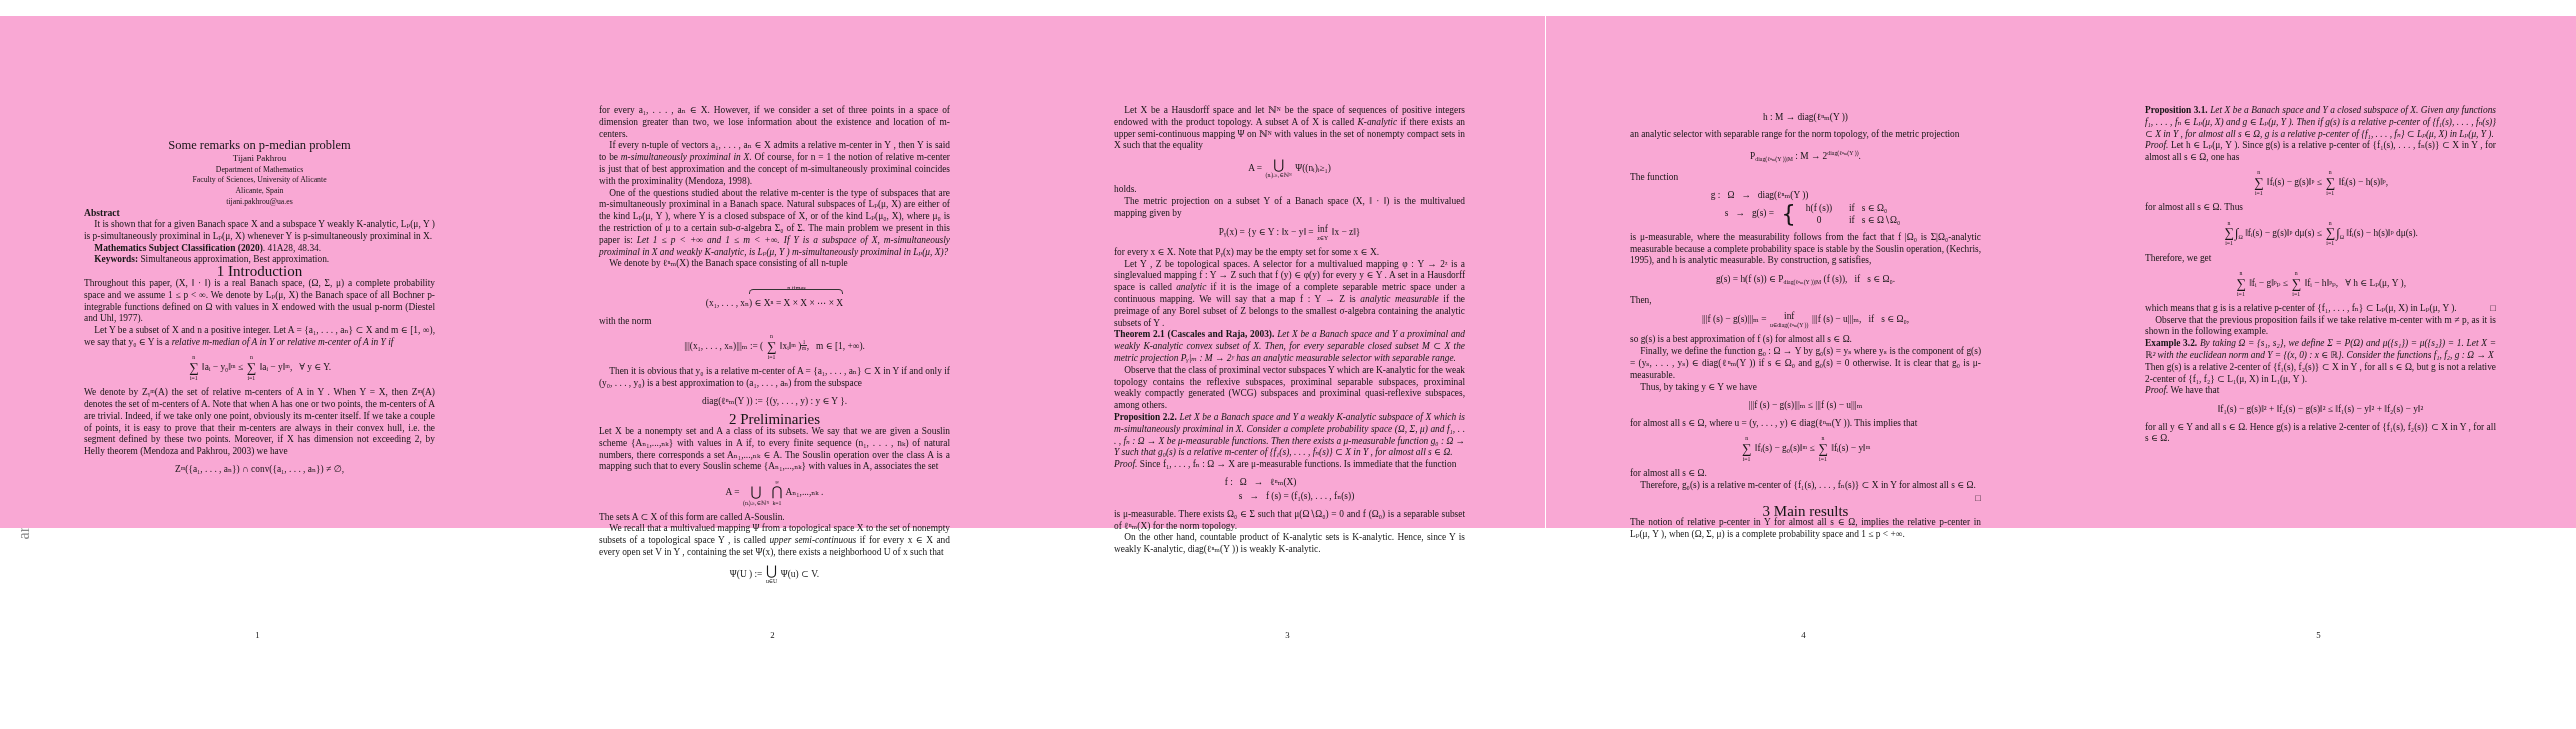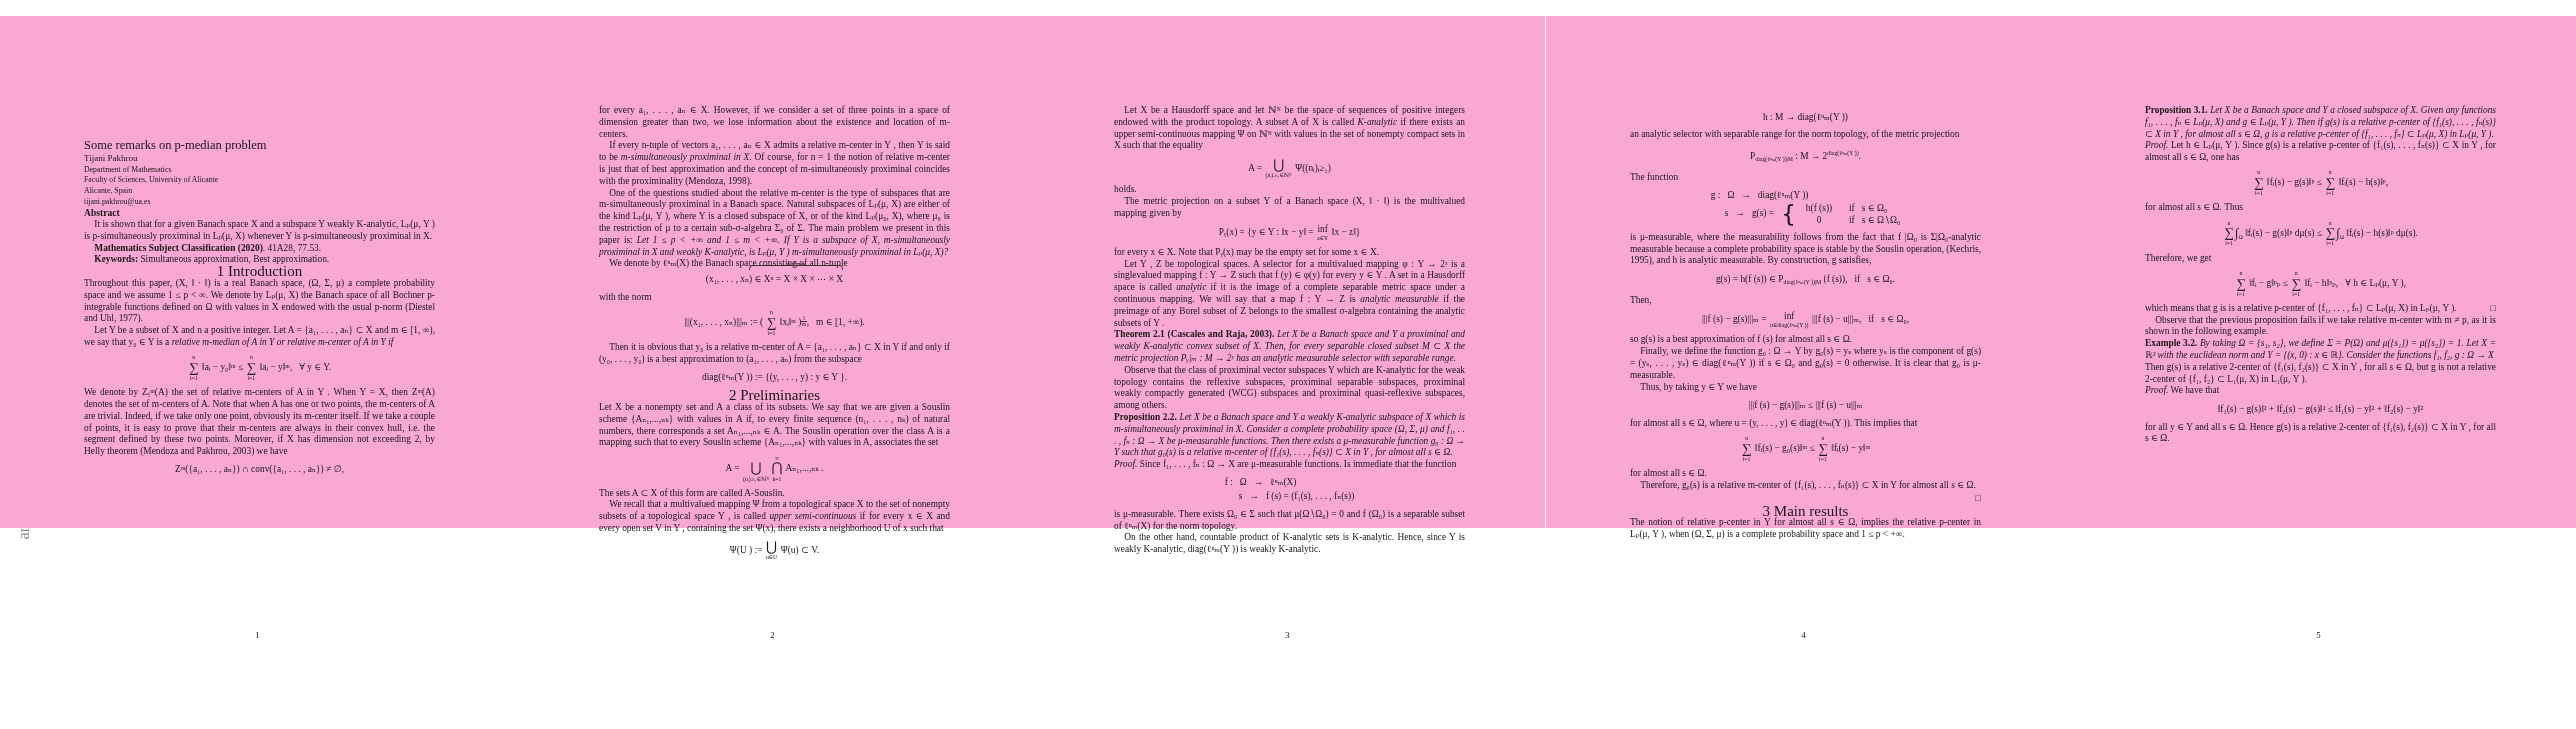--- a/index.html
+++ b/index.html
@@ -4,21 +4,21 @@
 <style>
   html,body{margin:0;padding:0;background:#ffffff;}
   #canvas{position:relative;width:2576px;height:729px;background:#ffffff;overflow:hidden;
           font-family:"Liberation Serif","DejaVu Serif","DejaVu Sans",serif;color:#161616;}
   .page{position:absolute;top:16px;width:515px;height:512px;background:#f9a8d4;}
   #pg1{left:0;} #pg2{left:515px;} #pg3{left:1030px;} #pg4{left:1546px;} #pg5{left:2061px;}
   .content{position:absolute;left:84px;width:351px;font-size:9.4px;line-height:11.8px;text-align:justify;}
   .c1{top:122px;} .cN{top:89px;}
   p.para{margin:0;}
   p.ind{text-indent:10.3px;}
-  .front{text-indent:0;}
+  .front{text-align:center;text-indent:0;}
   .title{font-size:12.5px;line-height:15px;margin:0 0 19.4px;}
   .author{font-size:9px;margin:0 0 11px;}
   .affil{font-size:7.8px;line-height:10.6px;margin:0;}
   .email{font-size:7.8px;line-height:10.6px;margin-top:3px;}
   .abshead{font-weight:bold;font-size:9.6px;text-align:left;margin:24px 0 8.5px;text-indent:0;}
   .msc{margin-top:8px;}
   .kw{margin-top:7.3px;}
   .sec{font-size:15px;font-weight:normal;text-align:center;text-indent:0;margin:12px 0 8px;}
   .eq{text-align:center;text-indent:0;margin:5.5px 0;white-space:pre-wrap;line-height:13.4px;}
   .etx{white-space:pre-wrap;}
@@ -32,21 +32,21 @@
   .intg{font-size:12.8px;vertical-align:-1.2px;}
   .isub{font-size:5.8px;vertical-align:-3.6px;}
   .mfrac{display:inline-flex;flex-direction:column;align-items:center;vertical-align:5.5px;font-size:5.2px;line-height:1.1;}
   .mfrac .den{border-top:0.3px solid #333;padding:0 0.6px;}
   .eqcol{display:inline-block;text-align:left;}
   .eqcol .l{display:block;white-space:pre;line-height:13.4px;}
   .ntwrap{position:relative;display:inline-block;}
   .ntlabel{position:absolute;top:-16.4px;left:66%;transform:translateX(-50%);font-size:6.4px;}
   .ntarc{position:absolute;top:-8px;left:66%;transform:translateX(-50%);width:92px;height:4.3px;
          border:0.6px solid #333;border-bottom:none;border-radius:4.3px 4.3px 0 0;}
-  .eq.nt{margin-top:3px;}
+  .eq.nt{margin-top:27px;}
   .brace{font-size:23px;line-height:0;margin:0 3px 0 4.9px;font-weight:400;font-family:"DejaVu Sans",sans-serif;vertical-align:middle;}
   .casecol{display:inline-flex;flex-direction:column;text-align:left;vertical-align:middle;}
   .caserow{display:flex;line-height:12px;}
   .caserow .ex{min-width:40px;text-align:center;}
   .caserow .cf{margin-left:10px;white-space:pre-wrap;}
   .thmblk{margin:6.7px 0;}
   .lbl{font-weight:bold;}
   .txt{font-style:italic;}
   .plbl{font-style:normal;font-style:italic;}
   .itpara{margin-top:6.7px;}
@@ -68,21 +68,21 @@
     <div class="content c1">
       <p class="para front title">Some remarks on p-median problem</p>
       <p class="para front author">Tijani Pakhrou</p>
       <p class="para front affil">Department of Mathematics</p>
       <p class="para front affil">Faculty of Sciences, University of Alicante</p>
       <p class="para front affil">Alicante, Spain</p>
       <p class="para front email">tijani.pakhrou@ua.es</p>
 
       <p class="para abshead">Abstract</p>
       <p class="para ind">It is shown that for a given Banach space X and a subspace Y weakly K-analytic, Lₚ(μ, Y ) is p-simultaneously proximinal in Lₚ(μ, X) whenever Y is p-simultaneously proximinal in X.</p>
-      <p class="para ind msc"><span class="lbl">Mathematics Subject Classification (2020)</span><span>. 41A28, 77.53.</span></p>
+      <p class="para ind msc"><span class="lbl">Mathematics Subject Classification (2020)</span><span>. 41A28, 48.34.</span></p>
       <p class="para ind kw"><span class="lbl">Keywords:</span><span> Simultaneous approximation, Best approximation.</span></p>
 
       <p class="para sec">1   Introduction</p>
       <p class="para">Throughout this paper, (X, ‖ · ‖) is a real Banach space, (Ω, Σ, μ) a complete probability space and we assume 1 ≤ p &lt; ∞. We denote by Lₚ(μ, X) the Banach space of all Bochner p-integrable functions defined on Ω with values in X endowed with the usual p-norm (Diestel and Uhl, 1977).</p>
       <p class="para ind"><span>Let Y be a subset of X and n a positive integer. Let A = {a₁, . . . , aₙ} ⊂ X and m ∈ [1, ∞), we say that y₀ ∈ Y is a </span><span class="txt">relative m-median of A in Y or relative m-center of A in Y if</span></p>
 
       <p class="eq"><span class="bigop"><span class="t">n</span><span class="o">∑</span><span class="b">i=1</span></span><span class="etx"> ‖aᵢ − y₀‖ᵐ ≤ </span><span class="bigop"><span class="t">n</span><span class="o">∑</span><span class="b">i=1</span></span><span class="etx"> ‖aᵢ − y‖ᵐ,   ∀ y ∈ Y.</span></p>
 
       <p class="para">We denote by Zᵧᵐ(A) the set of relative m-centers of A in Y . When Y = X, then Zᵐ(A) denotes the set of m-centers of A. Note that when A has one or two points, the m-centers of A are trivial. Indeed, if we take only one point, obviously its m-center itself. If we take a couple of points, it is easy to prove that their m-centers are always in their convex hull, i.e. the segment defined by these two points. Moreover, if X has dimension not exceeding 2, by Helly theorem (Mendoza and Pakhrou, 2003) we have</p>
       <p class="eq">Zᵐ({a₁, . . . , aₙ}) ∩ conv({a₁, . . . , aₙ}) ≠ ∅,</p>

